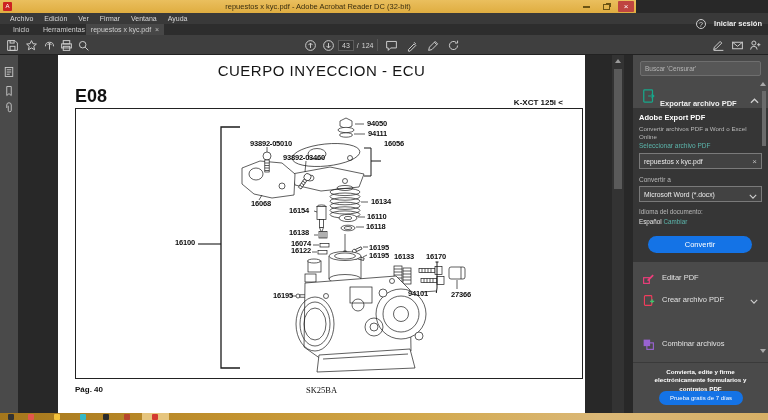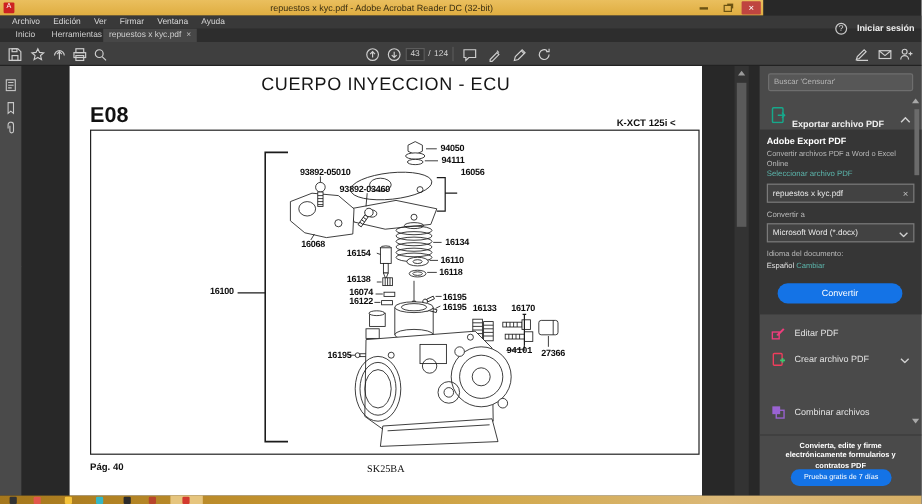--- a/index.html
+++ b/index.html
@@ -416,21 +416,21 @@
         <div class="part-label" style="left: 231px; top: 151px;">16154</div>
         <div class="part-label" style="left: 309px; top: 157px;">16110</div>
         <div class="part-label" style="left: 308px; top: 167px;">16118</div>
         <div class="part-label" style="left: 231px; top: 173px;">16138</div>
         <div class="part-label" style="left: 233px; top: 184px;">16074</div>
         <div class="part-label" style="left: 233px; top: 191px;">16122</div>
         <div class="part-label" style="left: 311px; top: 188px;">16195</div>
         <div class="part-label" style="left: 311px; top: 196px;">16195</div>
         <div class="part-label" style="left: 336px; top: 197px;">16133</div>
         <div class="part-label" style="left: 368px; top: 197px;">16170</div>
-        <div class="part-label" style="left: 364px; top: 234px; font-family: Liberation Mono, monospace;">94101</div>
+        <div class="part-label" style="left: 350px; top: 234px;">94101</div>
         <div class="part-label" style="left: 393px; top: 235px;">27366</div>
         <div class="part-label" style="left: 215px; top: 236px;">16195</div>
         <div class="part-label" style="left: 117px; top: 183px;">16100</div>
       </div>
 
     <div class="foot-page">Pág. 40</div>
     <div class="foot-code">SK25BA</div>
   </div>
   <div class="vscroll">
     <div class="up"></div>

